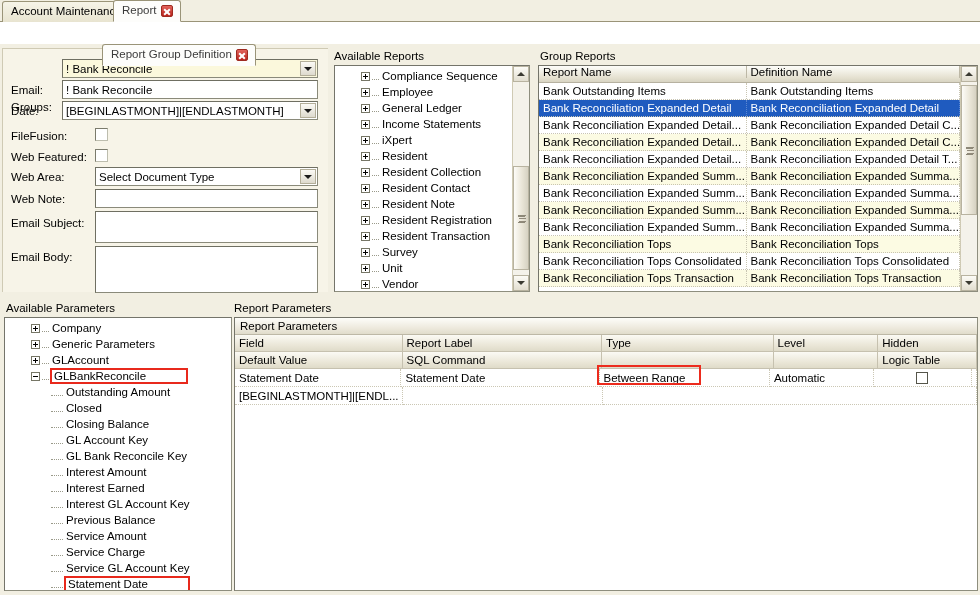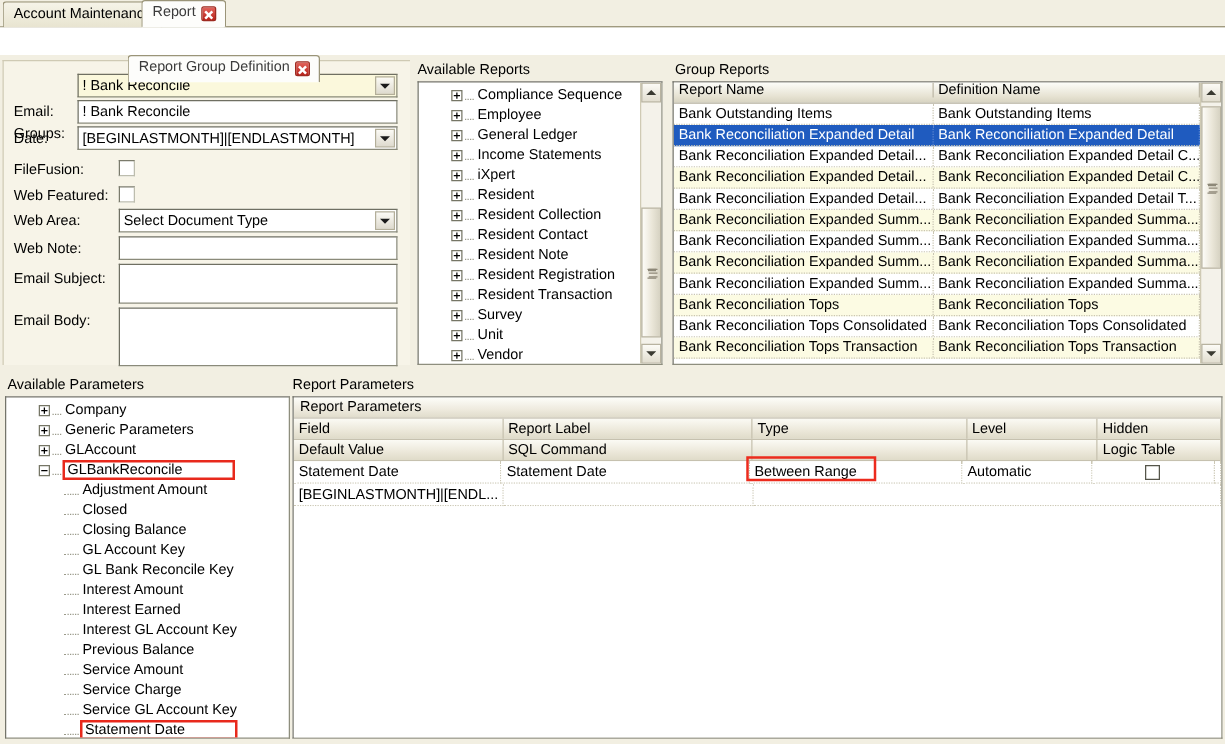--- a/index.html
+++ b/index.html
@@ -551,21 +551,21 @@
           <span class="tdots"></span>
           <span class="tlabel">GLAccount</span>
         </div>
         <div class="tnode">
           <span class="tbox"></span>
           <span class="tdots"></span>
           <span class="tlabel redbox" style="padding: 0px 40px 0px 2px;">GLBankReconcile</span>
         </div>
         <div class="tnode leaf">
           <span class="tleafdots"></span>
-          <span class="tlabel">Adjustment Amount</span>
+          <span class="tlabel">Outstanding Amount</span>
         </div>
         <div class="tnode leaf">
           <span class="tleafdots"></span>
           <span class="tlabel">Closed</span>
         </div>
         <div class="tnode leaf">
           <span class="tleafdots"></span>
           <span class="tlabel">Closing Balance</span>
         </div>
         <div class="tnode leaf">

